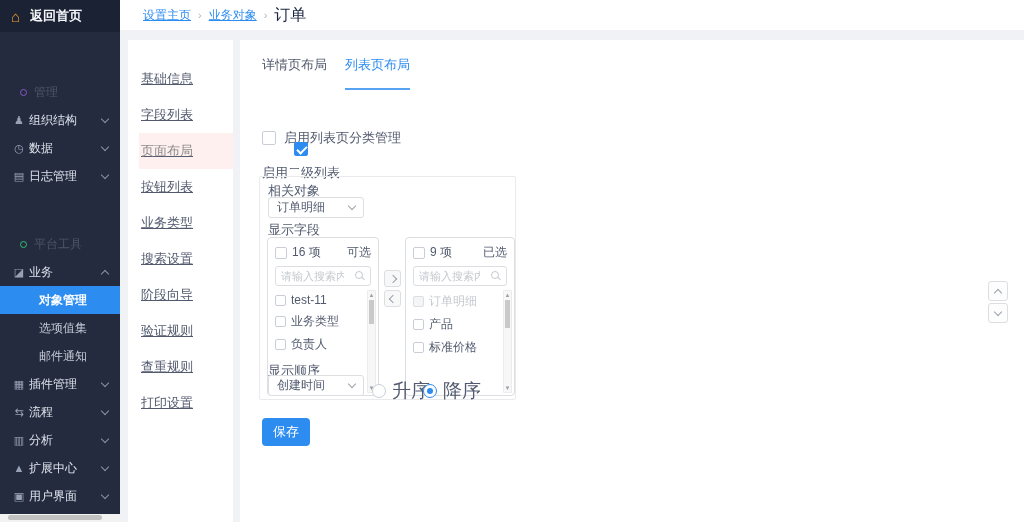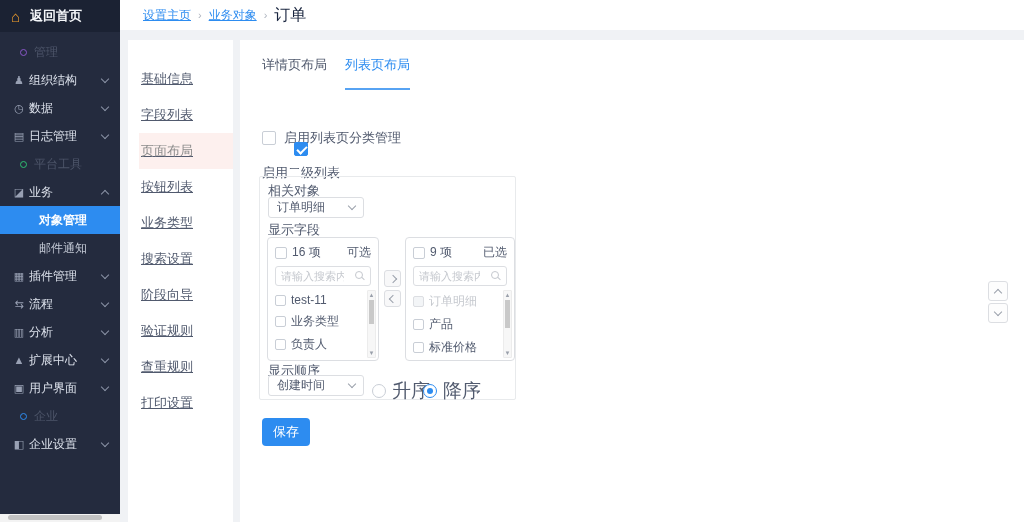--- a/index.html
+++ b/index.html
@@ -6,21 +6,21 @@
   html,body { width:1024px; height:522px; overflow:hidden; }
   body { font-family:"Liberation Sans","DejaVu Sans",sans-serif; font-size:13px; color:#515a6e; background:#f0f2f5; }
   .app { position:relative; width:1024px; height:522px; background:#f0f2f5; overflow:hidden; }
 
   
   .sb { position:absolute; left:0; top:0; width:120px; height:514px; background:#242b3e; overflow:hidden; }
   .sb-head { height:32px; background:#1b2233; display:flex; align-items:center; padding-left:11px; color:#f5f7fa; font-weight:bold; font-size:13px; }
   .sb-head .home-ico { color:#f7a12c; font-size:15px; margin-right:10px; line-height:1; }
   .sb-item { height:28px; display:flex; align-items:center; padding:0 8px 0 29px; color:#dde2ec; font-size:12px; position:relative; cursor:pointer; white-space:nowrap; }
   .sb-item .ic { position:absolute; left:13px; width:12px; text-align:center; color:#98a0b3; font-size:11px; line-height:1; }
-  .sb-item.dim { color:#4d5569; padding-left:34px; }
+  .sb-item.dim { color:#4d5569; padding-left:34px;margin-top:40px; }
   .sb-item.dim .ic { left:17px; }
   .ring { display:inline-block; width:7px; height:7px; border-radius:50%; border:1.5px solid #8a57c9; }
   .ring.green { border-color:#2fbf71; }
   .ring.blue { border-color:#2d8cf0; }
   .sb-item .chev { position:absolute; right:12px; }
   .sb-item.sub { padding-left:39px; color:#c3c9d5; }
   .sb-item.active { background:#2d8cf0; color:#fff; font-weight:bold; }
   .ch { display:inline-block; width:6px; height:6px; border-right:1px solid #8b93a6; border-bottom:1px solid #8b93a6; }
   .ch.down { transform:rotate(45deg); margin-top:-3px; }
   .ch.up { transform:rotate(-135deg); margin-top:3px; }
@@ -55,21 +55,21 @@
   .cb.checked::after { content:""; position:absolute; left:4px; top:1px; width:4px; height:8px; border:solid #fff; border-width:0 2px 2px 0; transform:rotate(45deg); }
   .cb.sm { width:12px; height:12px; }
   .cb.xs { width:11px; height:11px; }
   .cb.disabled { background:#f3f5f7; border-color:#dcdee2; }
 
   .form-box { position:absolute; left:19px; top:136px; width:257px; height:224px; border:1px solid #e8eaec; border-radius:2px; }
   .f-label { position:absolute; font-size:13px; color:#515a6e; }
   .select { position:absolute; height:21px; border:1px solid #dcdee2; border-radius:3px; background:#fff; display:flex; align-items:center; padding:0 8px; font-size:12px; color:#515a6e; cursor:pointer; }
   .select .ch { position:absolute; right:8px; }
 
-  .t-panel { position:absolute; width:112px; height:124px; border:1px solid #dcdee2; border-radius:4px; background:#fff; display:flex; flex-direction:column; }
+  .t-panel { position:absolute; width:112px; height:159px; border:1px solid #dcdee2; border-radius:4px; background:#fff; display:flex; flex-direction:column; }
   .t-head { display:flex; align-items:center; gap:5px; padding:6px 7px 0 7px; font-size:12px; color:#515a6e; }
   .t-head .spacer { flex:1; }
   .t-search { position:relative; margin:5px 7px 0 7px; height:20px; border:1px solid #dcdee2; border-radius:3px; display:flex; align-items:center; }
   .t-search input { border:none; outline:none; width:72%; font-size:11px; padding-left:5px; color:#515a6e; font-family:inherit; background:transparent; }
   .t-search input::placeholder { color:#c5c8ce; }
   .mag { position:absolute; right:7px; top:4px; width:8px; height:8px; border:1px solid #c5c8ce; border-radius:50%; }
   .mag::after { content:""; position:absolute; width:4px; height:1px; background:#c5c8ce; transform:rotate(45deg); right:-3px; bottom:-1px; }
   .t-list { position:relative; flex:1; margin-top:4px; overflow:hidden; }
   .t-row { display:flex; align-items:center; gap:5px; padding:3px 7px; font-size:12px; color:#515a6e; cursor:pointer; white-space:nowrap; }
   .t-row.disabled { color:#c5c8ce; }
@@ -125,20 +125,23 @@
       </div>
       <div class="sb-item">
         <span class="ic">◪</span>
         <span>业务</span>
         <span class="chev ch up"></span>
       </div>
       <div class="sb-item sub active">
         <span>对象管理</span>
       </div>
       <div class="sb-item sub">
+        <span>选项值集</span>
+      </div>
+      <div class="sb-item sub">
         <span>邮件通知</span>
       </div>
       <div class="sb-item">
         <span class="ic">▦</span>
         <span>插件管理</span>
         <span class="chev ch down"></span>
       </div>
       <div class="sb-item">
         <span class="ic">⇆</span>
         <span>流程</span>

